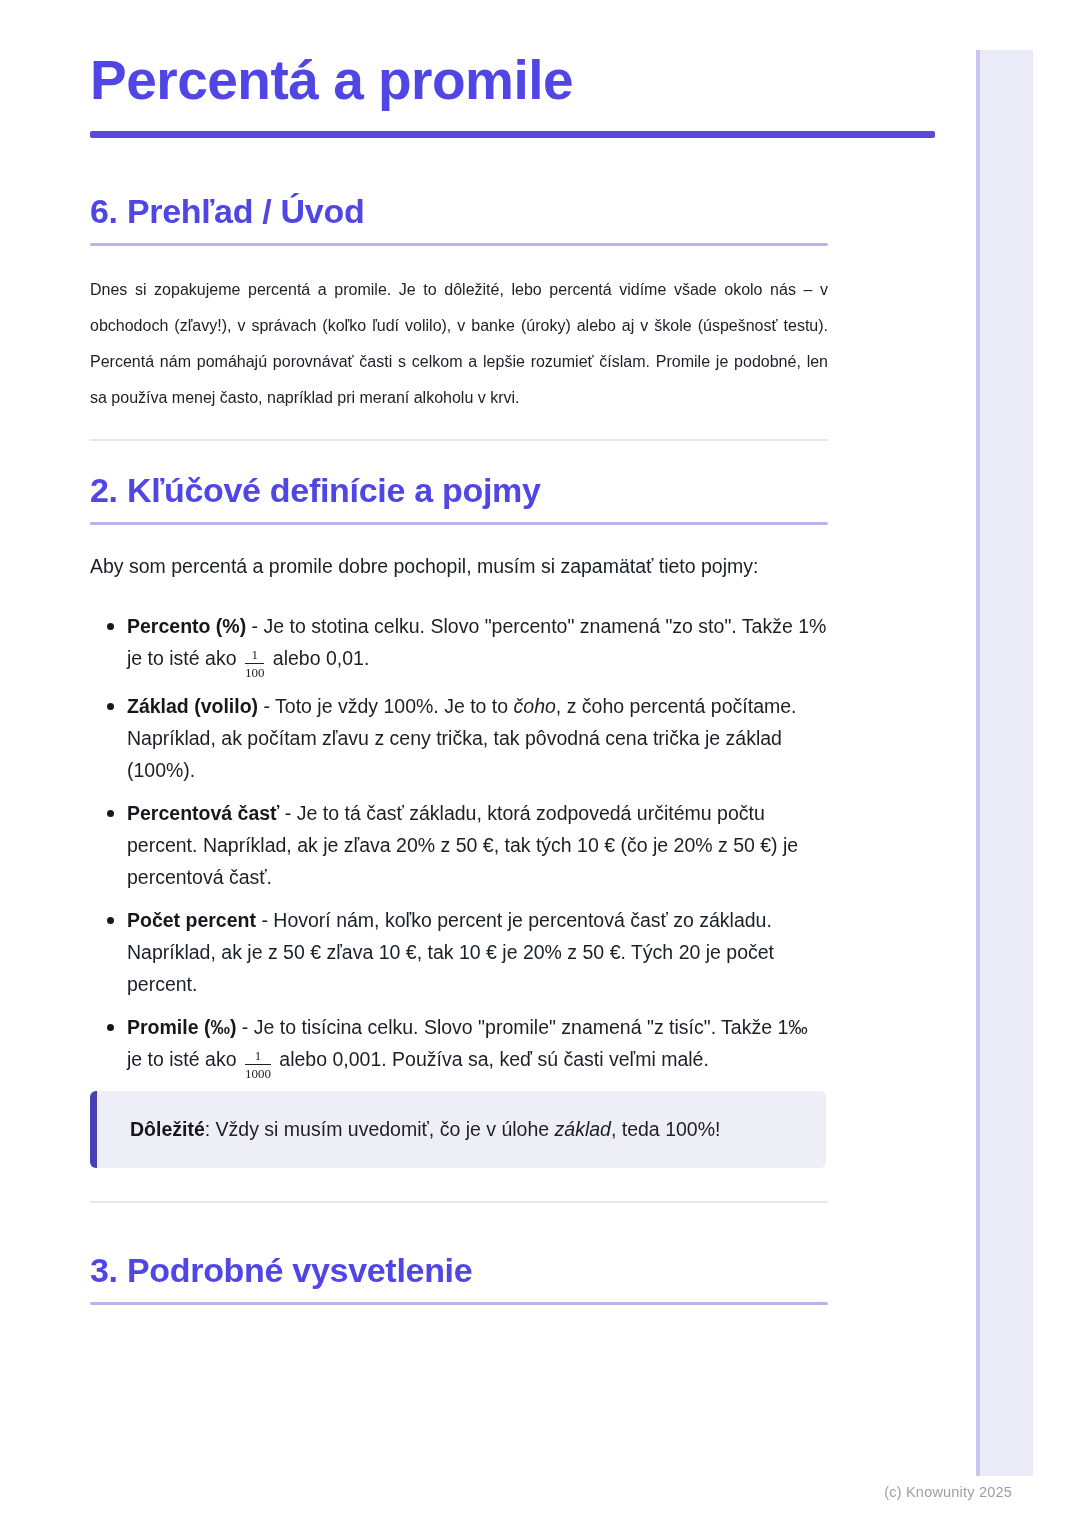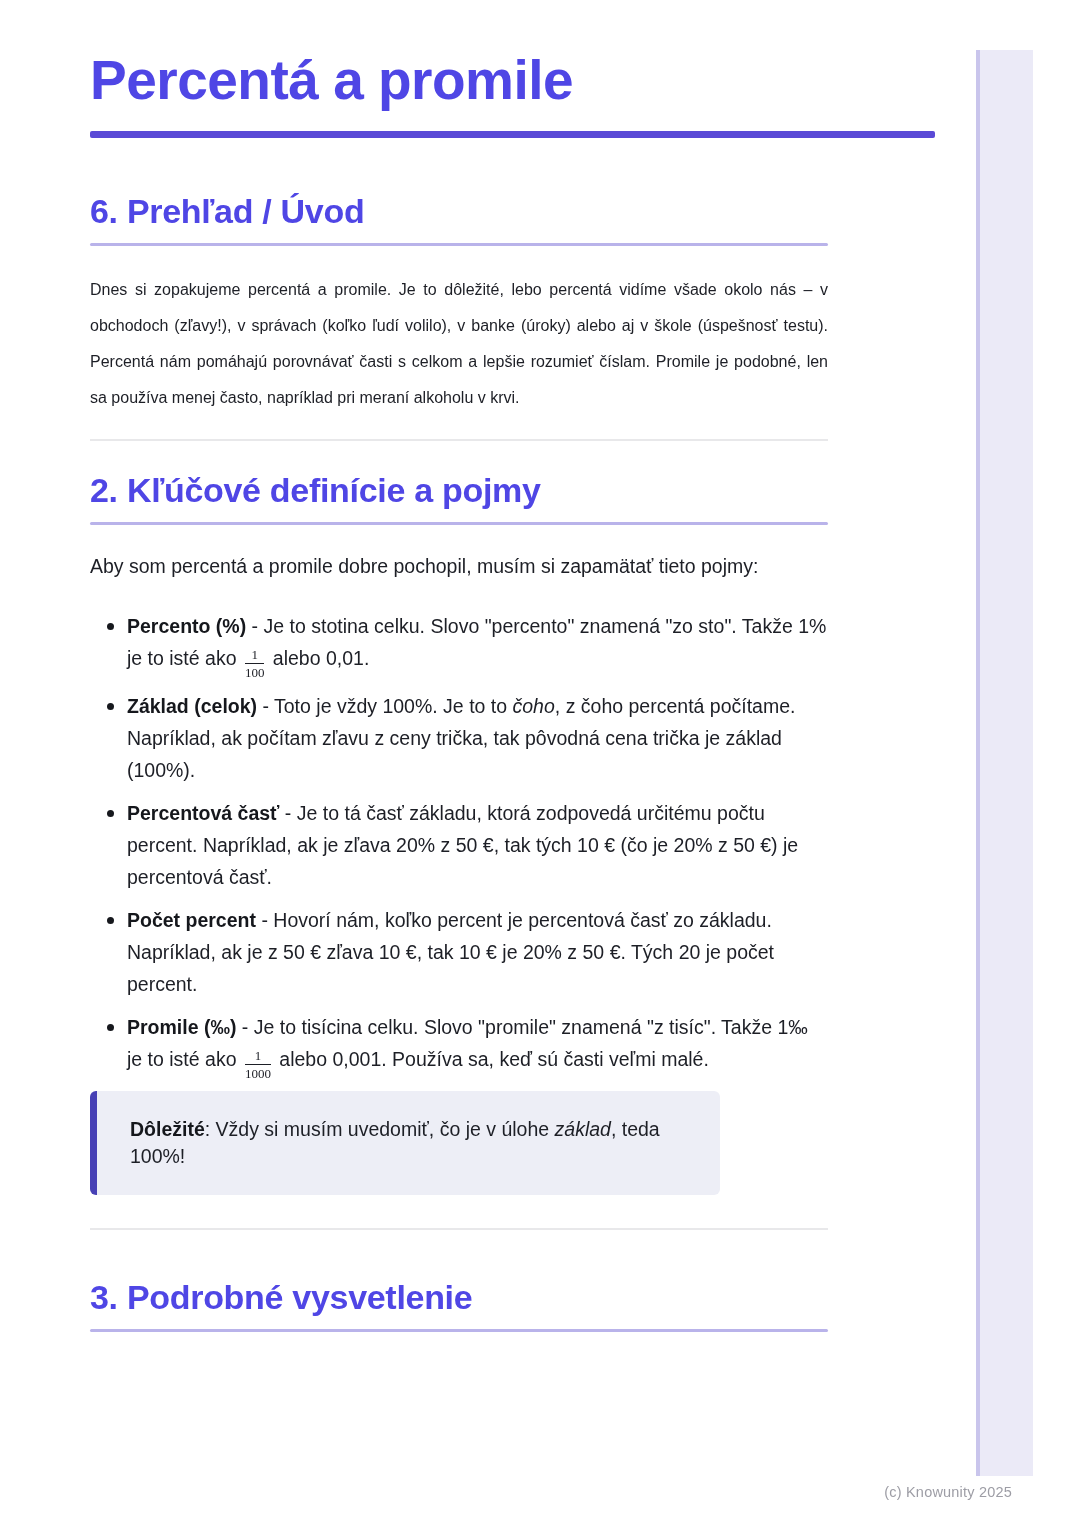--- a/index.html
+++ b/index.html
@@ -126,21 +126,21 @@
     display: block;
     font-size: 13px;
     padding-top: 2px;
   }
   .callout {
     margin-top: 10px;
     background: #EDEEF6;
     border-left: 7px solid #4740B5;
     border-radius: 6px;
     padding: 25px 28px 25px 33px;
-    width: 630px;
+    width: 736px;
     box-sizing: border-box;
   }
   .callout-text {
     margin: 0;
     font-size: 19.5px;
     line-height: 27px;
   }
 </style>
 </head>
 <body>
@@ -164,21 +164,21 @@
 
     <div class="divider divider-1"></div>
 
     <section>
       <h2 class="h2-2">2. Kľúčové definície a pojmy</h2>
       <div class="h-underline"></div>
       <p class="intro">Aby som percentá a promile dobre pochopil, musím si zapamätať tieto pojmy:</p>
 
       <ul class="def-list">
         <li><strong>Percento (%)</strong><span> - Je to stotina celku. Slovo "percento" znamená "zo sto". Takže 1% je to isté ako </span><span class="frac"><span class="num">1</span><span class="den">100</span></span><span> alebo 0,01.</span></li>
-        <li><strong>Základ (celok)</strong><span> - Toto je vždy 100%. Je to to </span><em>čoho</em><span>, z čoho percentá počítame. Napríklad, ak počítam zľavu z ceny trička, tak pôvodná cena trička je základ (100%).</span></li>
+        <li><strong>Základ (volilo)</strong><span> - Toto je vždy 100%. Je to to </span><em>čoho</em><span>, z čoho percentá počítame. Napríklad, ak počítam zľavu z ceny trička, tak pôvodná cena trička je základ (100%).</span></li>
         <li><strong>Percentová časť</strong><span> - Je to tá časť základu, ktorá zodpovedá určitému počtu percent. Napríklad, ak je zľava 20% z 50 €, tak tých 10 € (čo je 20% z 50 €) je percentová časť.</span></li>
         <li><strong>Počet percent</strong><span> - Hovorí nám, koľko percent je percentová časť zo základu. Napríklad, ak je z 50 € zľava 10 €, tak 10 € je 20% z 50 €. Tých 20 je počet percent.</span></li>
         <li><strong>Promile (‰)</strong><span> - Je to tisícina celku. Slovo "promile" znamená "z tisíc". Takže 1‰ je to isté ako </span><span class="frac"><span class="num">1</span><span class="den">1000</span></span><span> alebo 0,001. Používa sa, keď sú časti veľmi malé.</span></li>
       </ul>
 
       <div class="callout">
         <p class="callout-text"><strong>Dôležité</strong><span>: Vždy si musím uvedomiť, čo je v úlohe </span><em>základ</em><span>, teda 100%!</span></p>
       </div>
     </section>
 

